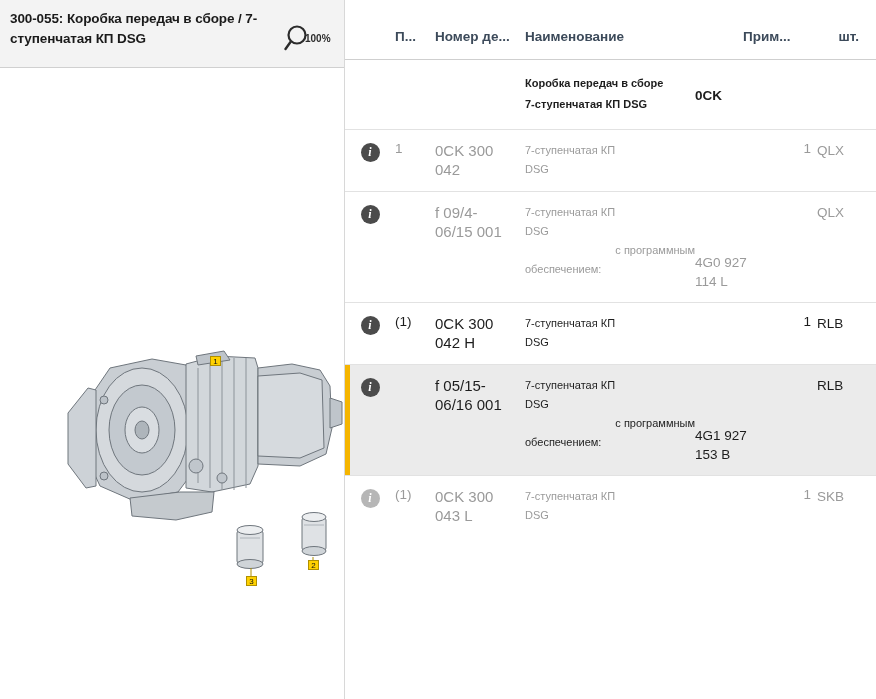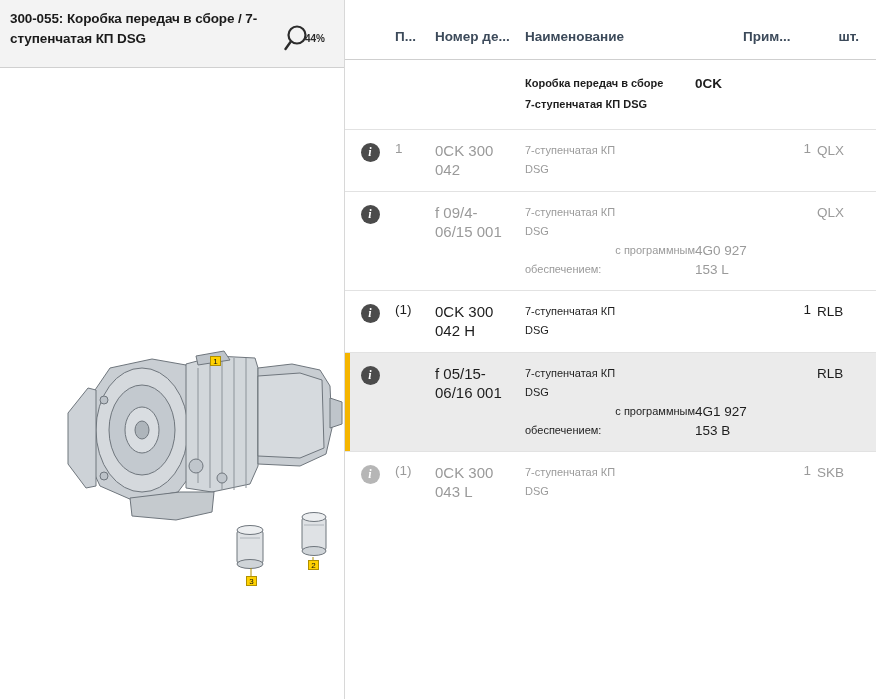--- a/index.html
+++ b/index.html
@@ -136,21 +136,21 @@
     bottom: 0;
     width: 5px;
     background: #f5b500;
   }
   .row.no-border { border-bottom: none; }
 
   .c-info   { width: 50px; flex: none; display: flex; justify-content: center; padding-top: 2px; }
   .c-pos    { width: 40px; flex: none; font-size: 13.5px; }
   .c-num    { width: 90px; flex: none; font-size: 15px; line-height: 19px; }
   .c-name   { width: 170px; flex: none; font-size: 11px; line-height: 19px; }
-  .c-note   { width: 78px; flex: none; font-size: 13.5px; line-height: 19px; }
+  .c-note   { width: 78px; flex: none; font-size: 13.5px; line-height: 19px; margin-top: 12px; }
   .c-qty    { width: 38px; flex: none; font-size: 13.5px; text-align: right; padding-right: 6px; }
   .c-input  { width: 60px; flex: none; font-size: 13.5px; line-height: 19px; }
 
   
   .h-info   { width: 50px; flex: none; }
   .h-pos    { width: 40px; flex: none; }
   .h-num    { width: 90px; flex: none; }
   .h-name   { width: 170px; flex: none; }
   .h-note   { width: 78px; flex: none; padding-left: 48px; }
   .h-qty    { width: 38px; flex: none; text-align: right; padding-right: 18px; }
@@ -187,21 +187,21 @@
 
   <div class="left-panel">
 
     <div class="left-header">
       <div class="left-title">300-055: Коробка передач в сборе / 7-ступенчатая КП DSG</div>
       <div class="zoom-widget">
         <svg width="52" height="28" viewBox="0 0 52 28">
           <circle cx="13" cy="11" r="8.5" fill="none" stroke="#2b2b2b" stroke-width="2.2"></circle>
           <line x1="6.5" y1="18" x2="1.5" y2="25" stroke="#2b2b2b" stroke-width="2.4" stroke-linecap="round"></line>
         </svg>
-        <div class="zoom-label">44%</div>
+        <div class="zoom-label">100%</div>
       </div>
     </div>
 
     <div class="diagram-area">
       <svg class="diagram-svg" width="345" height="630" viewBox="0 0 345 630">
         <g fill="#d9dcdf" stroke="#6f767d" stroke-width="1" stroke-linejoin="round">
 
           <path d="M95 322 L110 300 L152 291 L186 297 L195 322 L196 400 L178 424 L132 432 L100 418 L88 392 Z" fill="#c9ced3"></path>
           <ellipse cx="142" cy="362" rx="46" ry="62" fill="#d5d9dd"></ellipse>
           <ellipse cx="142" cy="362" rx="33" ry="45" fill="#c3c9cf"></ellipse>
@@ -312,21 +312,21 @@
         <span>06/15 001</span>
       </div>
       <div class="c-name txt-grey name-block">
         <span>7-ступенчатая КП</span>
         <span>DSG</span>
         <span class="sub-indent">с программным</span>
         <span>обеспечением:</span>
       </div>
       <div class="c-note txt-grey name-block" style="padding-top:38px;">
         <span>4G0 927</span>
-        <span>153 L</span>
+        <span>114 L</span>
       </div>
       <div class="c-qty txt-grey"></div>
       <div class="c-input txt-grey">QLX</div>
     </div>
 
     <div class="row" style="min-height:62px;">
       <div class="c-info">
         <div class="info-badge">i</div>
       </div>
       <div class="c-pos txt-dark">(1)</div>

